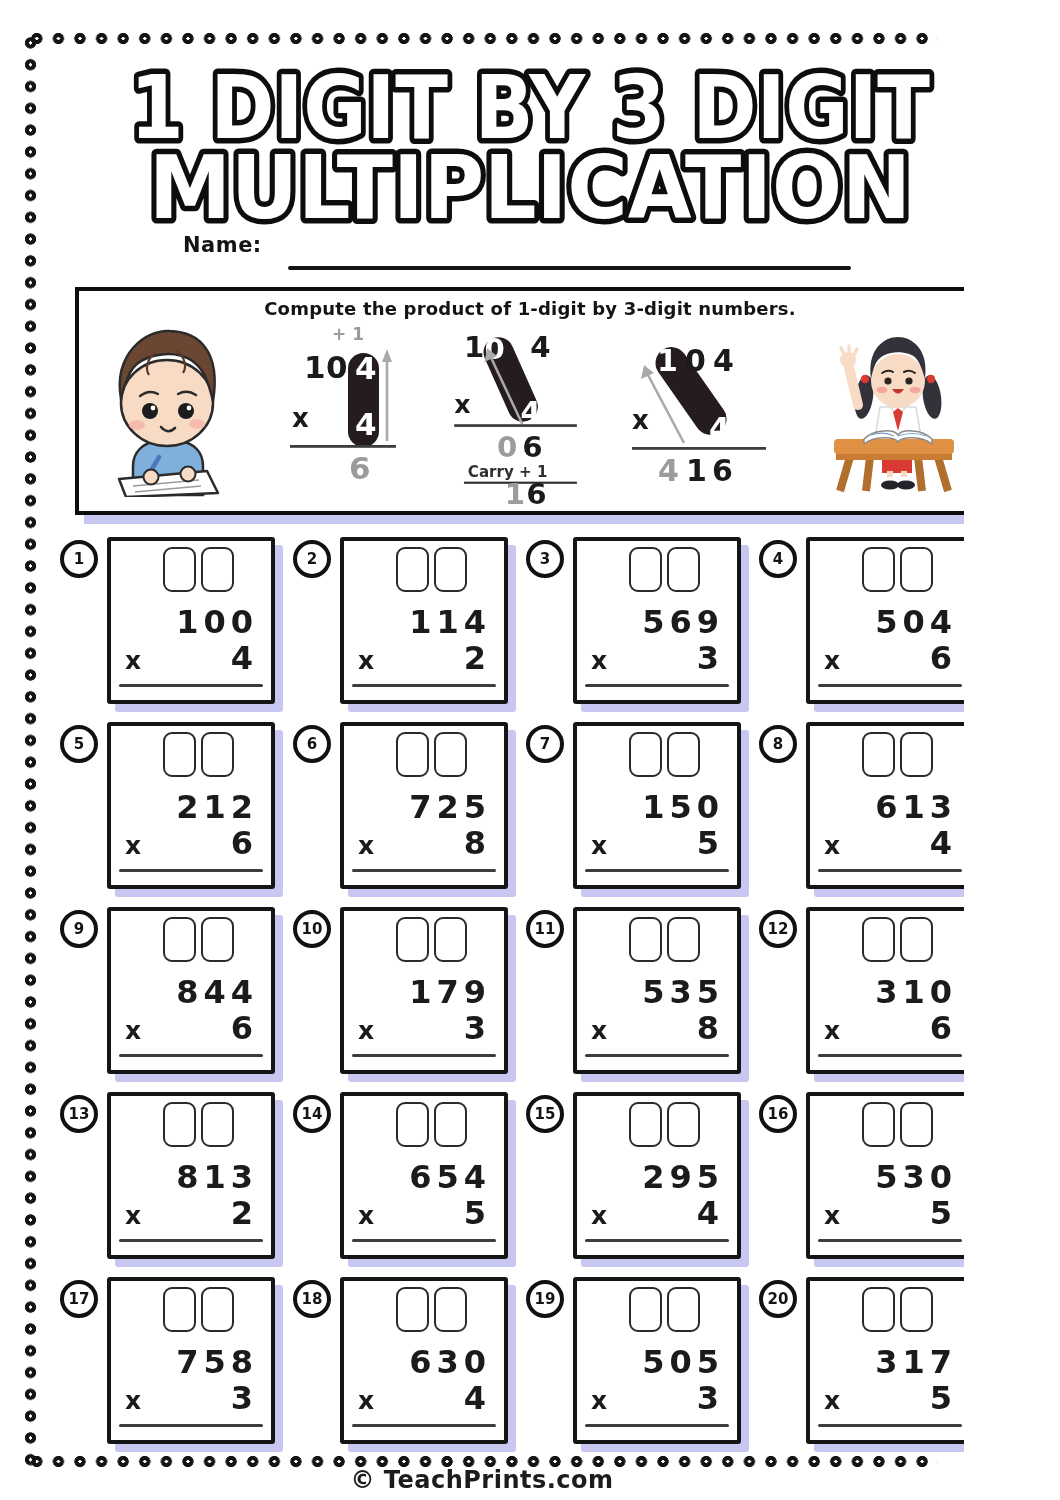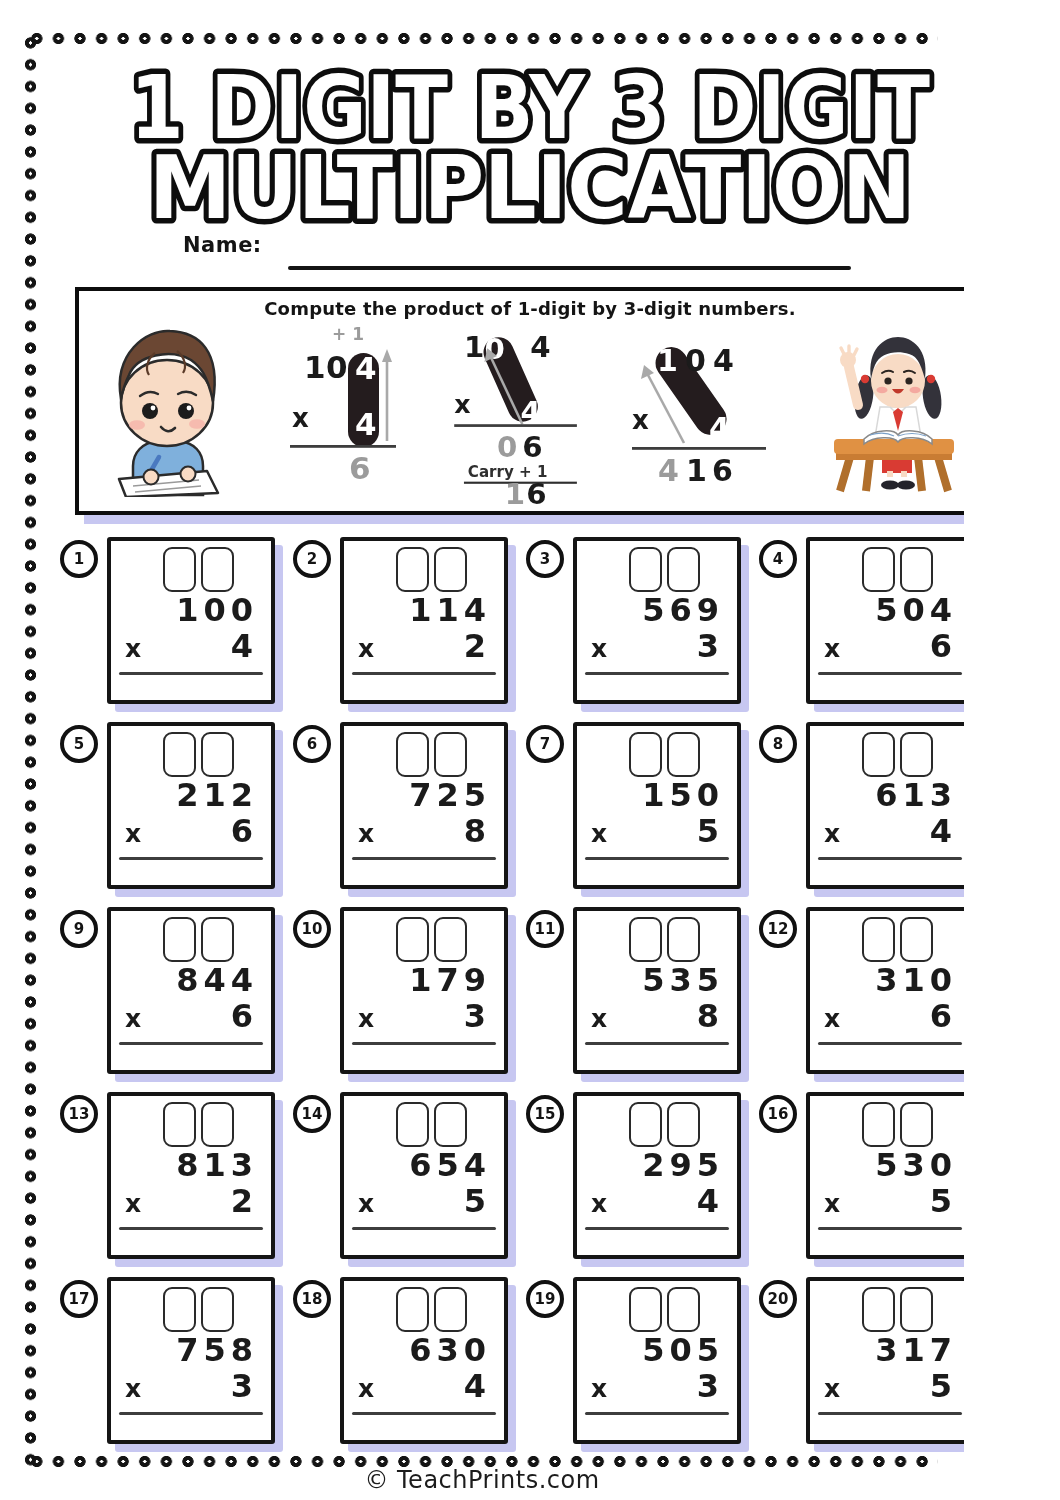--- a/index.html
+++ b/index.html
@@ -54,36 +54,36 @@
     font-size:15px; font-weight:bold;
   }
   .pbox {
     width:160px; height:159px; border:4px solid #151515; border-radius:3px;
     background:#fff; box-shadow:8px 8px 0 0 #c7c7f1;
     display:flex; flex-direction:column;
   }
   .carries { display:flex; justify-content:center; gap:5px; margin-top:6px; transform:translateX(7px); }
   .carry-box { width:29px; height:41px; border:2.2px solid #2a2a2a; border-radius:9px; background:#fff; }
   .mrow-top {
-    margin-top:0; text-align:right; padding-right:13px;
+    margin-top:12px; text-align:right; padding-right:13px;
     font-size:32px; line-height:36px; font-weight:600; letter-spacing:5px; color:#1b1b1b;
   }
   .mrow-bottom {
     display:flex; justify-content:space-between; align-items:baseline;
     padding:0 13px 0 14px; line-height:36px;
   }
   .times { font-size:25px; font-weight:600; color:#1b1b1b; }
   .mult { font-size:32px; font-weight:600; letter-spacing:5px; color:#1b1b1b; }
   .rule { height:3px; background:#3d3d3d; margin:5px 8px 0 8px; border-radius:2px; }
   .answer-space { flex:1; }
 
   
   .footer {
     position:absolute; left:0; top:1466px; width:100%;
-    text-align:center; font-size:24px; font-weight:normal; letter-spacing:0.5px; color:#1c1c1c;
+    text-align:center; font-size:24px; font-weight:bold; letter-spacing:0.5px; color:#1c1c1c;
   }
 </style>
 </head>
 <body>
 
 <div class="page">
 
   <div class="dots-h dots-top"></div>
   <div class="dots-h dots-bottom"></div>
   <div class="dots-v dots-left"></div>

